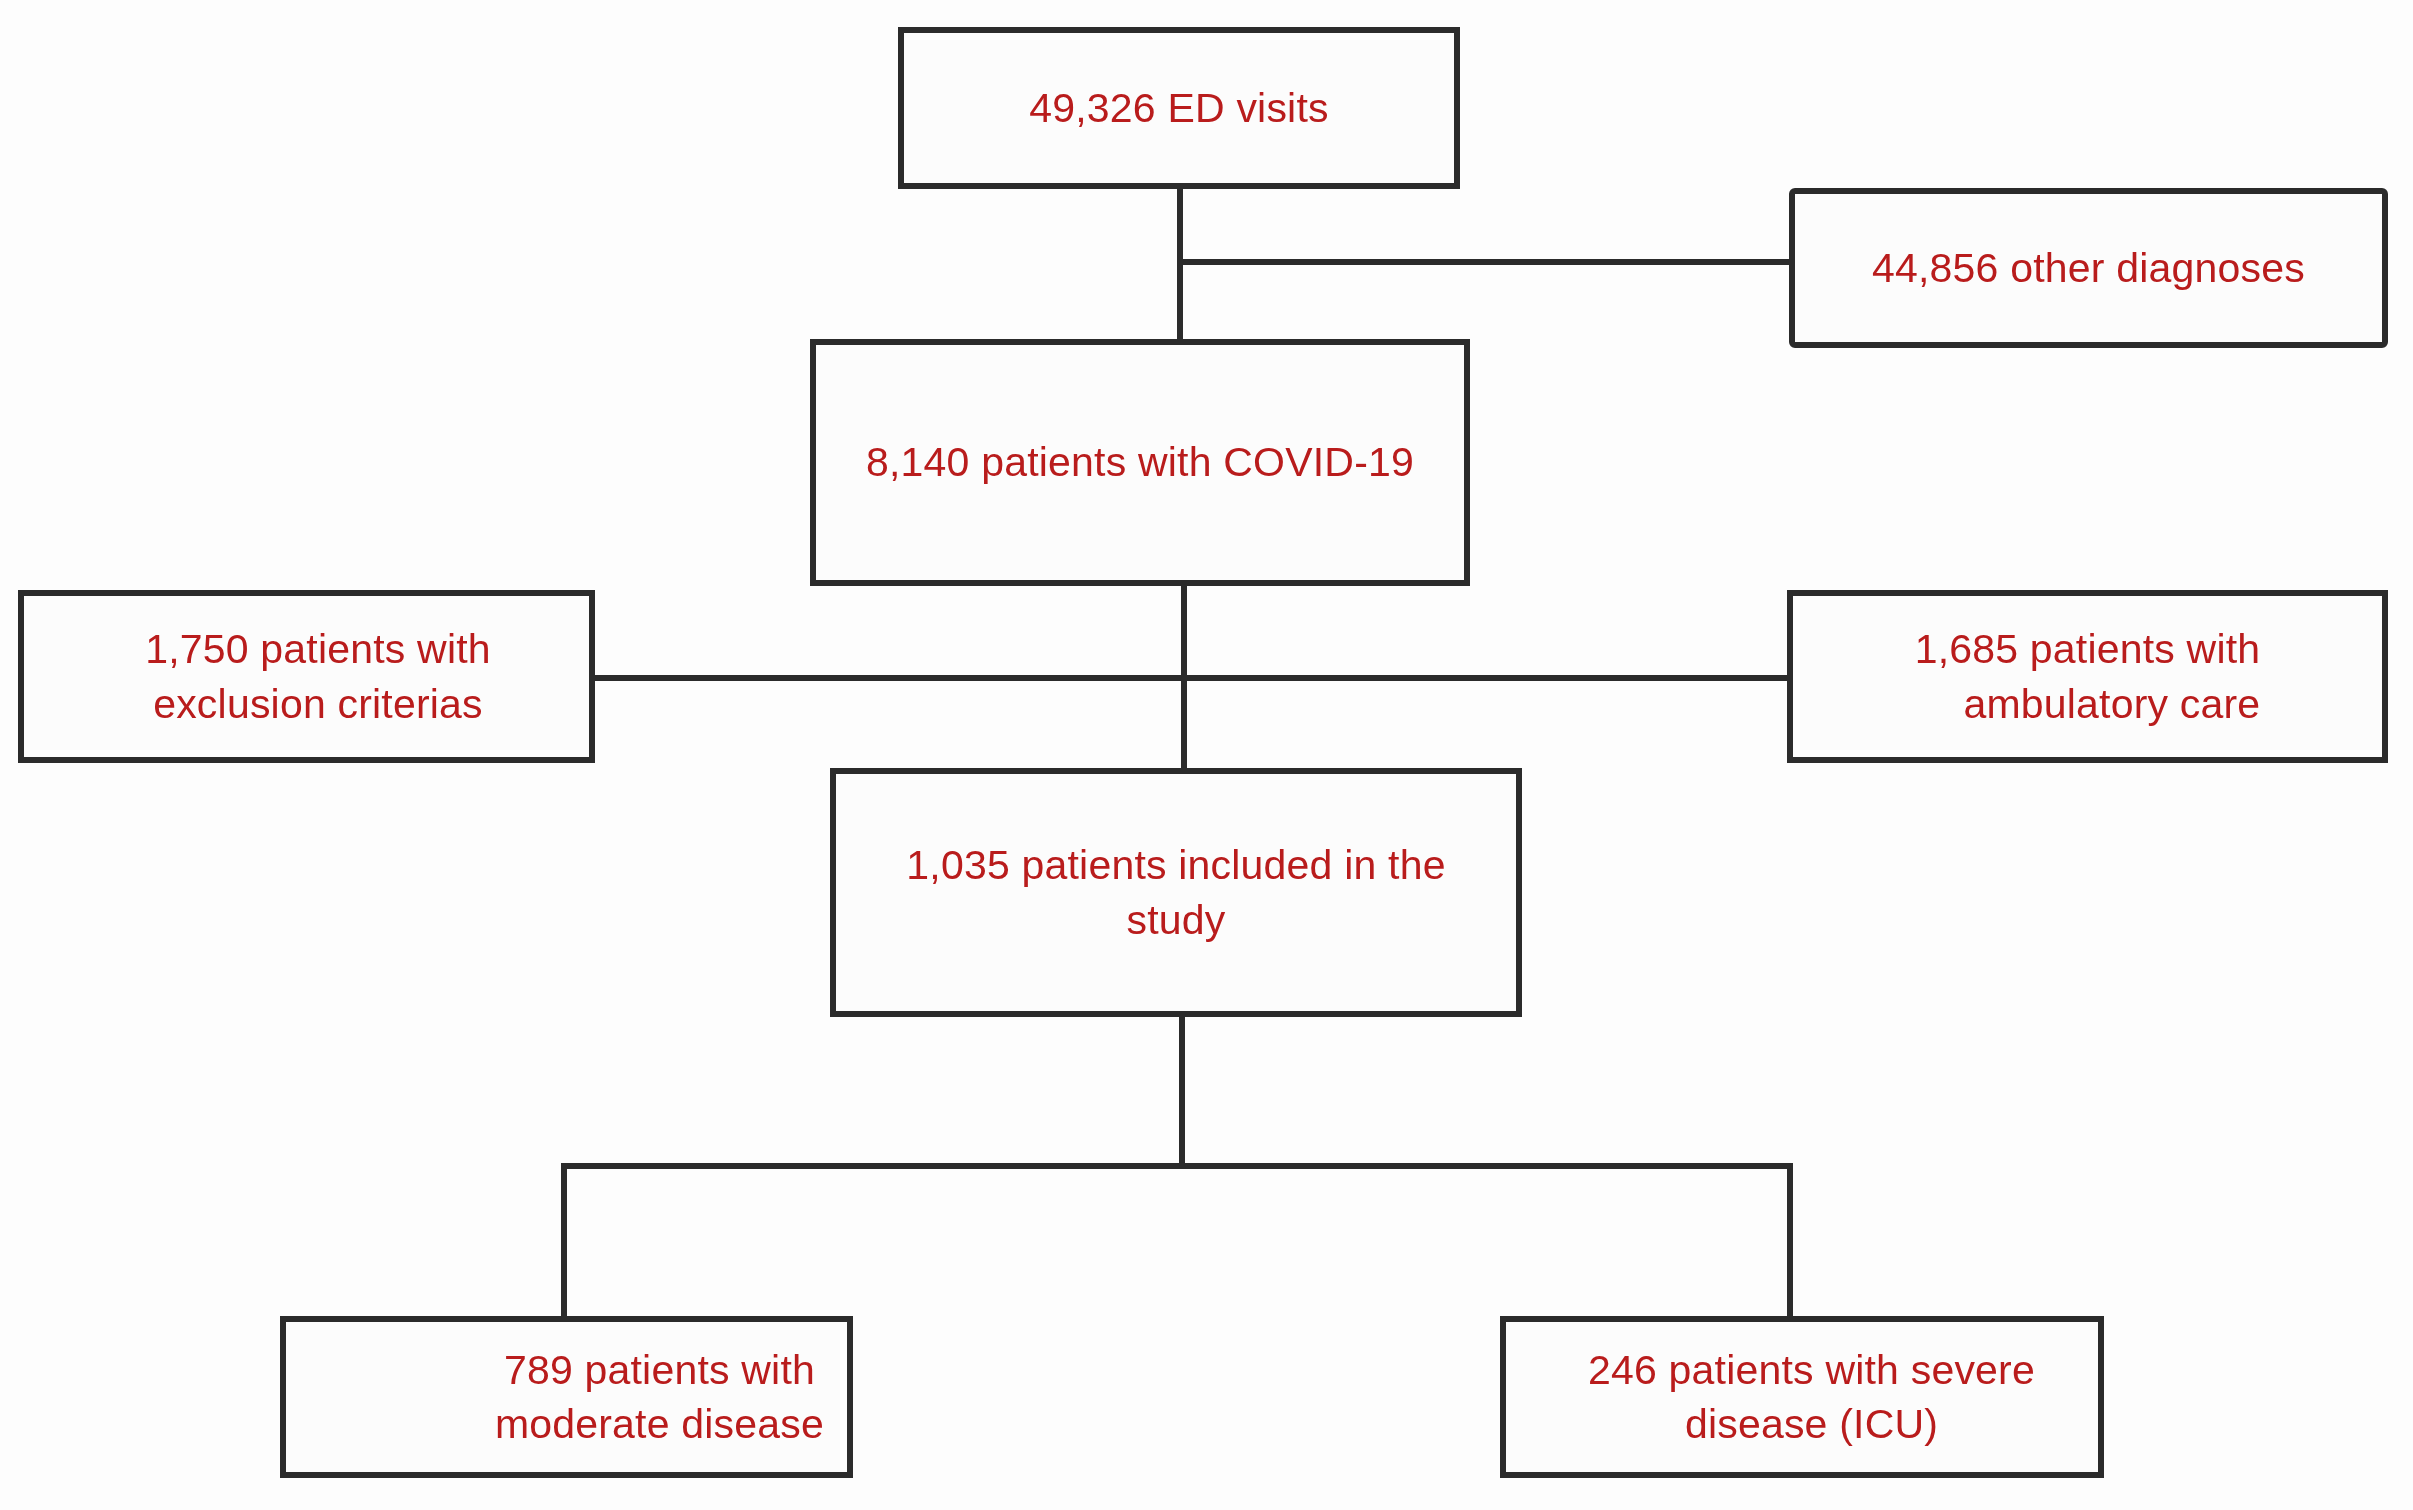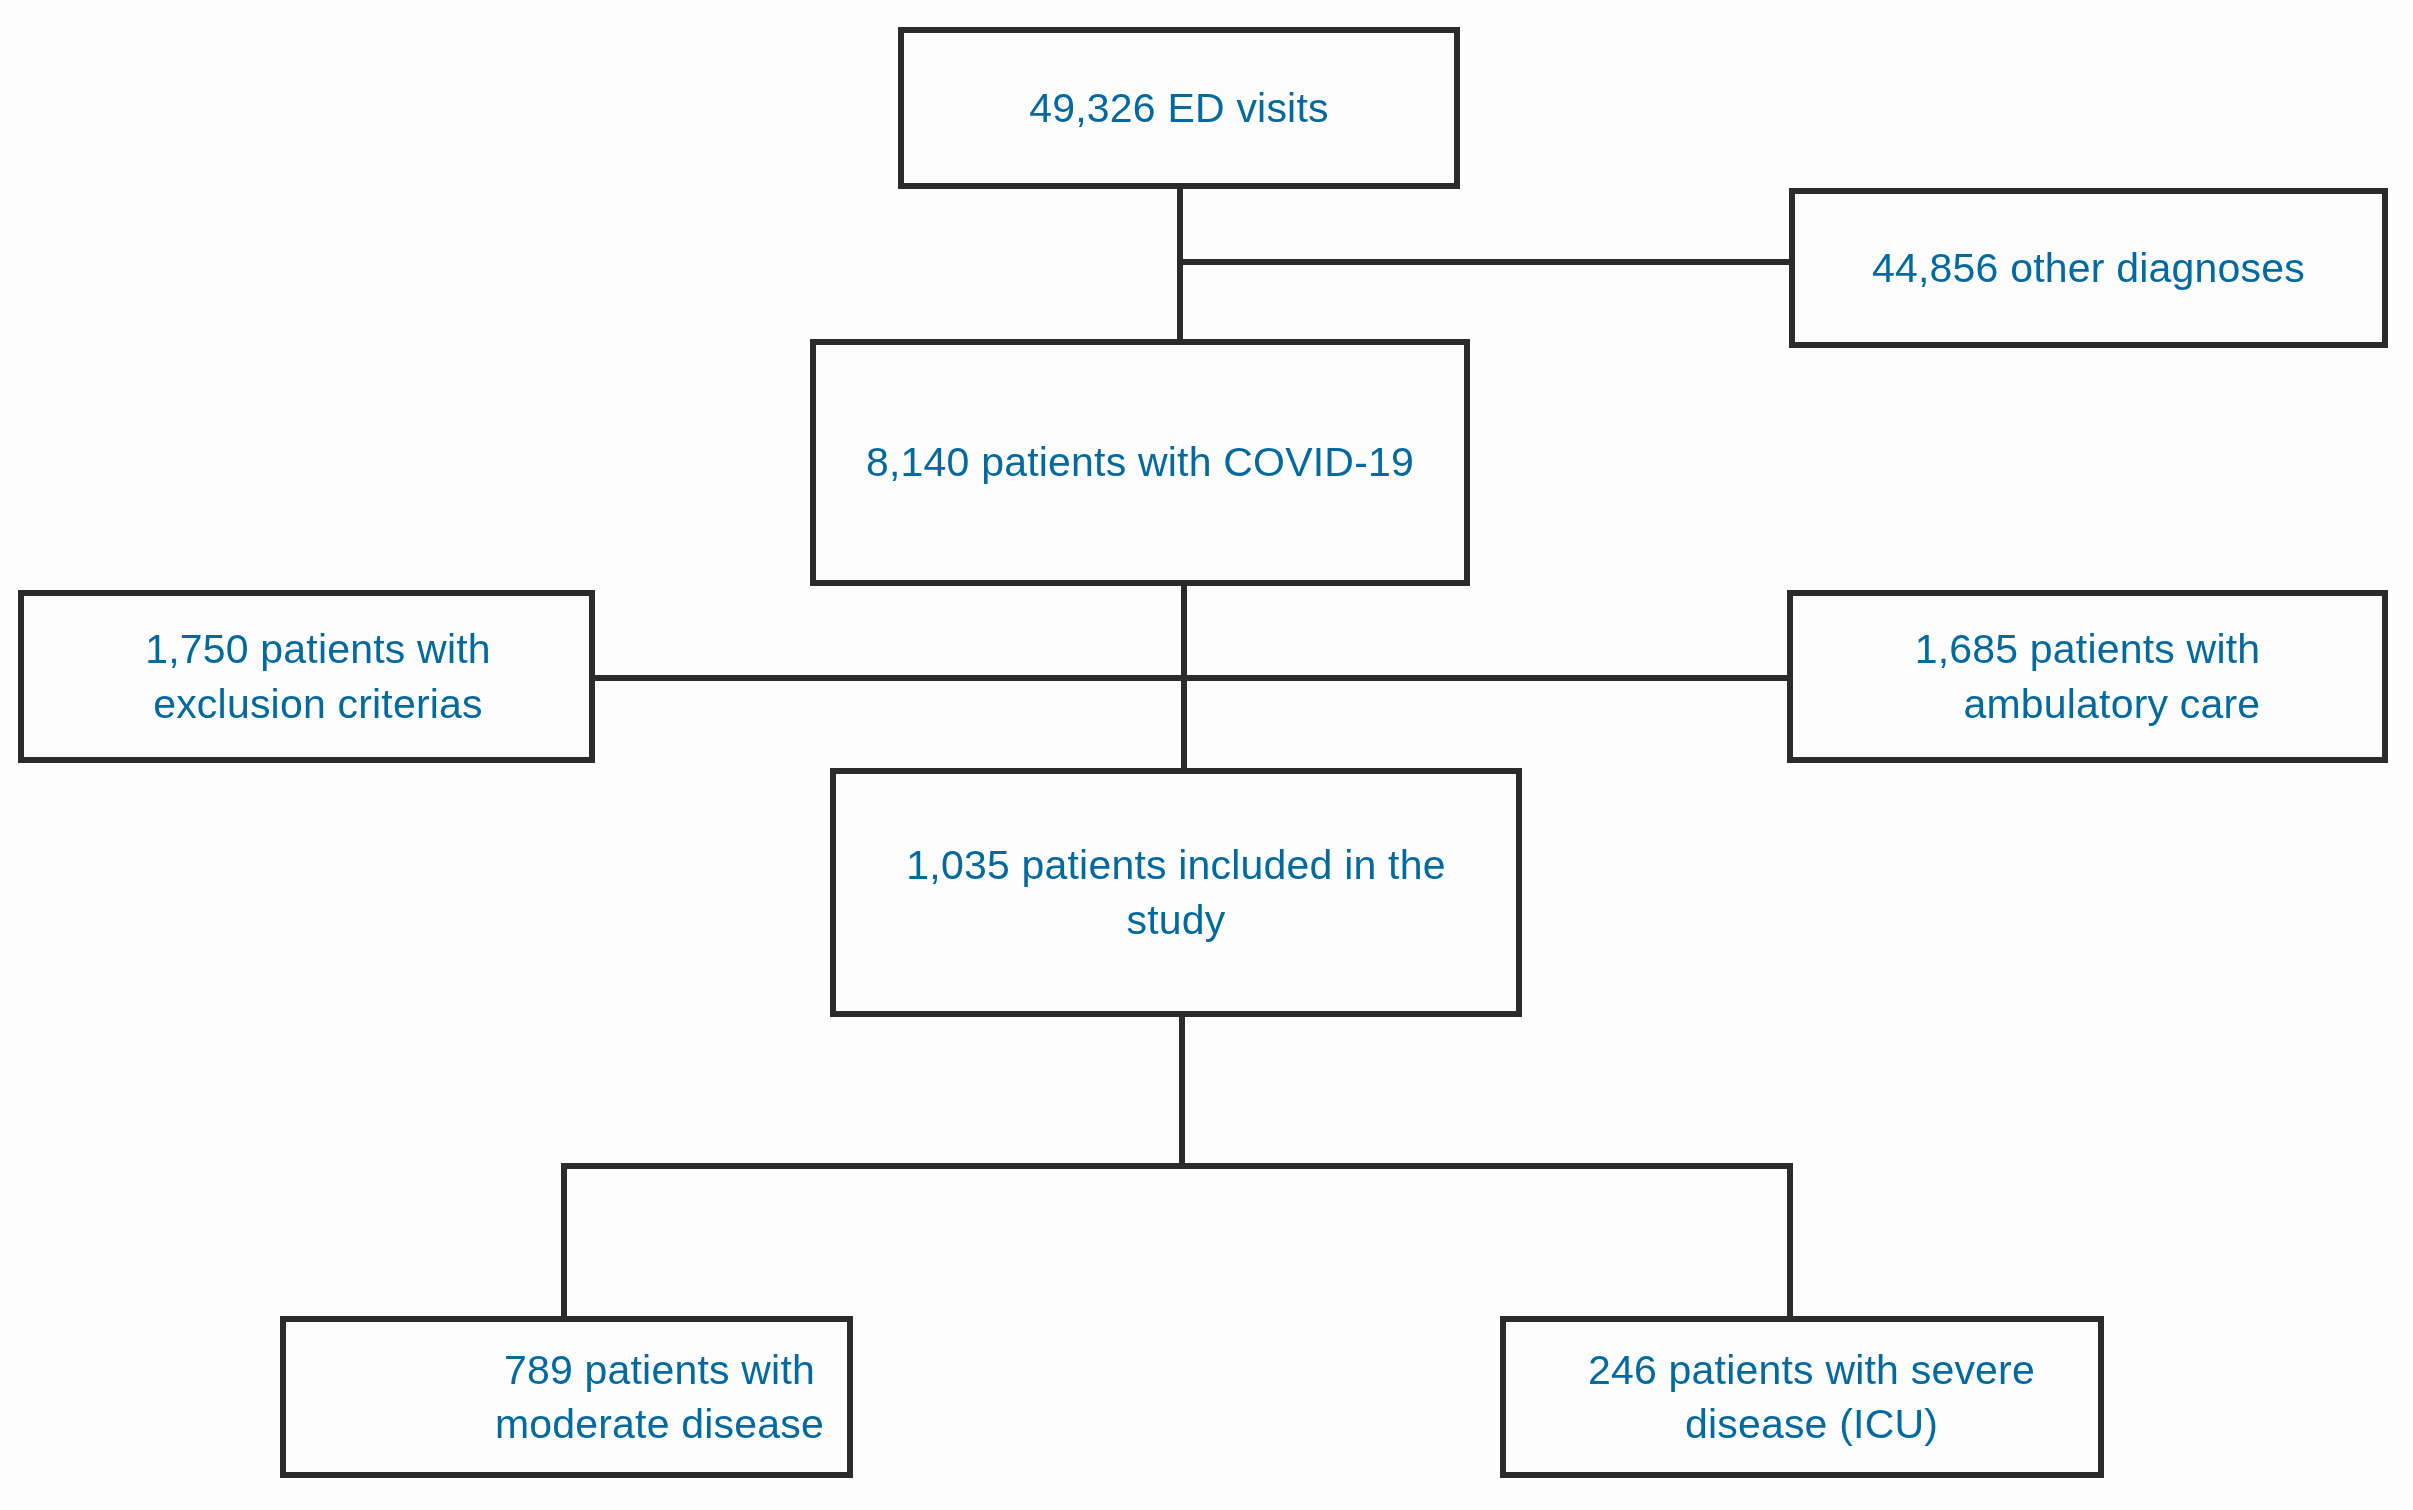--- a/index.html
+++ b/index.html
@@ -24,37 +24,37 @@
     background: #fcfcfc;
     display: flex;
     align-items: center;
     justify-content: center;
     text-align: center;
     z-index: 3;
   }
   .node-label {
     font-size: 41px;
     line-height: 1.32;
-    color: #0369a1;
+    color: #b91c1c;
     letter-spacing: 0.2px;
     padding: 0 23px;
     white-space: pre-line;
     font-weight: 400;
   }
   .conn {
     position: absolute;
     background: #2b2b2b;
     z-index: 1;
   }
   .conn-v { width: 6.2px; }
   .conn-h { height: 6.2px; }
 
   
   #node-ed          { left: 898px; top: 27px;   width: 562px; height: 162px; }
-  #node-other       { left: 1789px; top: 188px;  width: 599px; height: 160px; }
+  #node-other       { left: 1789px; top: 188px;  width: 599px; height: 160px; border-radius: 6px; }
   #node-covid       { left: 810px;  top: 339px;  width: 660px; height: 247px; }
   #node-exclusion   { left: 18px;   top: 590px;  width: 577px; height: 173px; padding-left: 23px; }
   #node-ambulatory  { left: 1787px; top: 590px;  width: 601px; height: 173px; text-align: right; }
   #node-included    { left: 830px;  top: 768px;  width: 692px; height: 249px; }
   #node-moderate    { left: 280px;  top: 1316px; width: 573px; height: 162px; justify-content: flex-end; }
   #node-severe      { left: 1500px; top: 1316px; width: 604px; height: 162px; padding-left: 19px; }
 
   
   #conn-ed-trunk        { left: 1177px; top: 185px;  height: 158px; }
   #conn-other-h         { left: 1177px; top: 259px;  width: 614px; }

